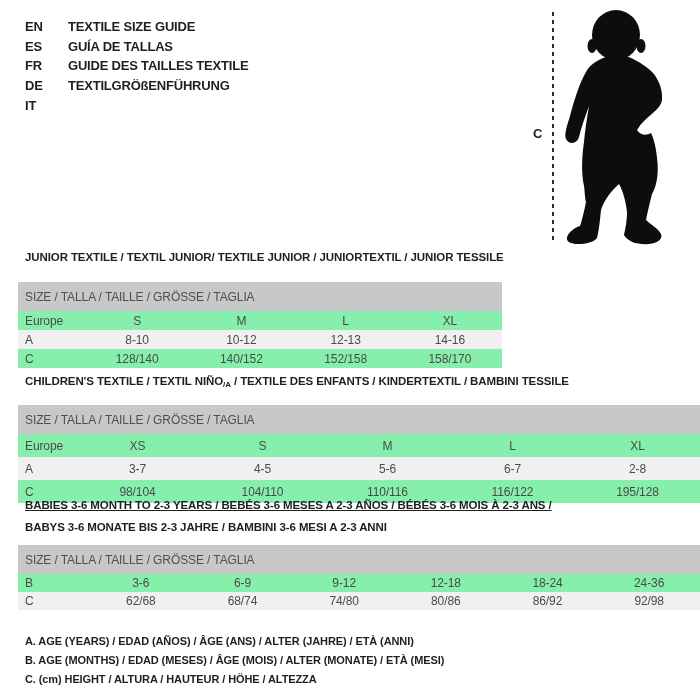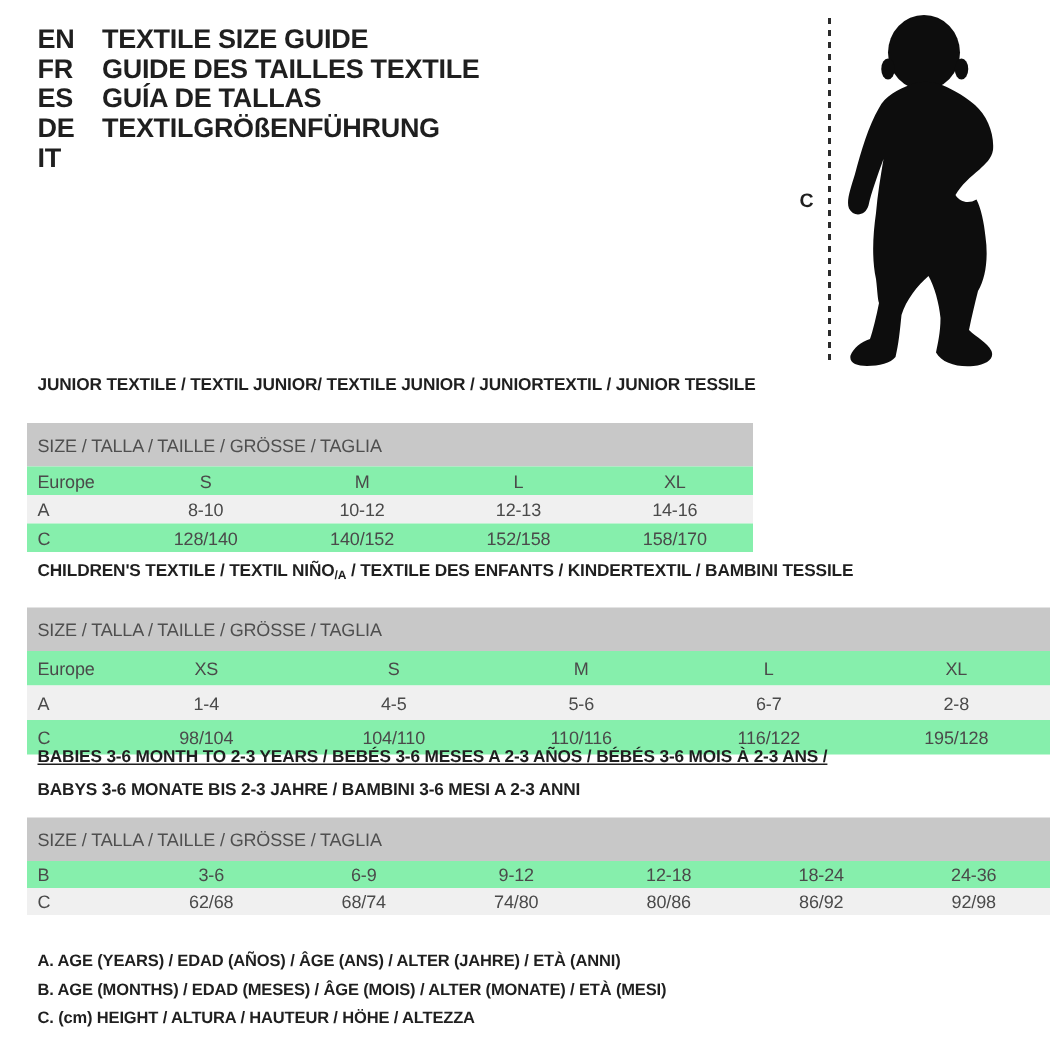--- a/index.html
+++ b/index.html
@@ -11,21 +11,21 @@
     --sil:#0d0d0d;
   }
   html,body{margin:0;padding:0;background:#ffffff;}
   #canvas{
     position:relative;width:700px;height:700px;background:#ffffff;overflow:hidden;
     font-family:"Liberation Sans","DejaVu Sans",sans-serif;
     -webkit-font-smoothing:antialiased;
   }
   
   .langs{position:absolute;left:25px;top:17px;}
-  .lang-row{display:flex;height:19.6px;align-items:center;font-weight:bold;font-size:18px;color:var(--ink);letter-spacing:-0.2px;}
+  .lang-row{display:flex;height:19.6px;align-items:center;font-weight:bold;font-size:13px;color:var(--ink);letter-spacing:-0.2px;}
   .lang-code{width:43px;}
   
   .figure-svg{position:absolute;left:562px;top:6px;}
   .measure-line{
     position:absolute;left:552px;top:12px;width:2px;height:231px;
     background:repeating-linear-gradient(to bottom,#2b2b2b 0 4px,transparent 4px 8px);
   }
   .figure-label{position:absolute;left:533px;top:126px;font-weight:bold;font-size:13px;color:var(--ink);}
   
   .sec-title{position:absolute;left:25px;font-weight:bold;font-size:11.5px;color:var(--ink);letter-spacing:-0.1px;white-space:nowrap;}
@@ -54,26 +54,26 @@
 <body>
 
 <div id="canvas">
 
   <div class="langs">
     <div class="lang-row">
       <span class="lang-code">EN</span>
       <span>TEXTILE SIZE GUIDE</span>
     </div>
     <div class="lang-row">
+      <span class="lang-code">ES</span>
+      <span>GUÍA DE TALLAS</span>
+    </div>
+    <div class="lang-row">
       <span class="lang-code">FR</span>
       <span>GUIDE DES TAILLES TEXTILE</span>
-    </div>
-    <div class="lang-row">
-      <span class="lang-code">ES</span>
-      <span>GUÍA DE TALLAS</span>
     </div>
     <div class="lang-row">
       <span class="lang-code">DE</span>
       <span>TEXTILGRÖßENFÜHRUNG</span>
     </div>
     <div class="lang-row">
       <span class="lang-code">IT</span>
     </div>
   </div>
 
@@ -152,21 +152,21 @@
     <div class="trow">
       <span class="cell-label">Europe</span>
       <span class="cell">XS</span>
       <span class="cell">S</span>
       <span class="cell">M</span>
       <span class="cell">L</span>
       <span class="cell">XL</span>
     </div>
     <div class="trow alt">
       <span class="cell-label">A</span>
-      <span class="cell">1-4</span>
+      <span class="cell">3-7</span>
       <span class="cell">4-5</span>
       <span class="cell">5-6</span>
       <span class="cell">6-7</span>
       <span class="cell">2-8</span>
     </div>
     <div class="trow">
       <span class="cell-label">C</span>
       <span class="cell">98/104</span>
       <span class="cell">104/110</span>
       <span class="cell">110/116</span>

